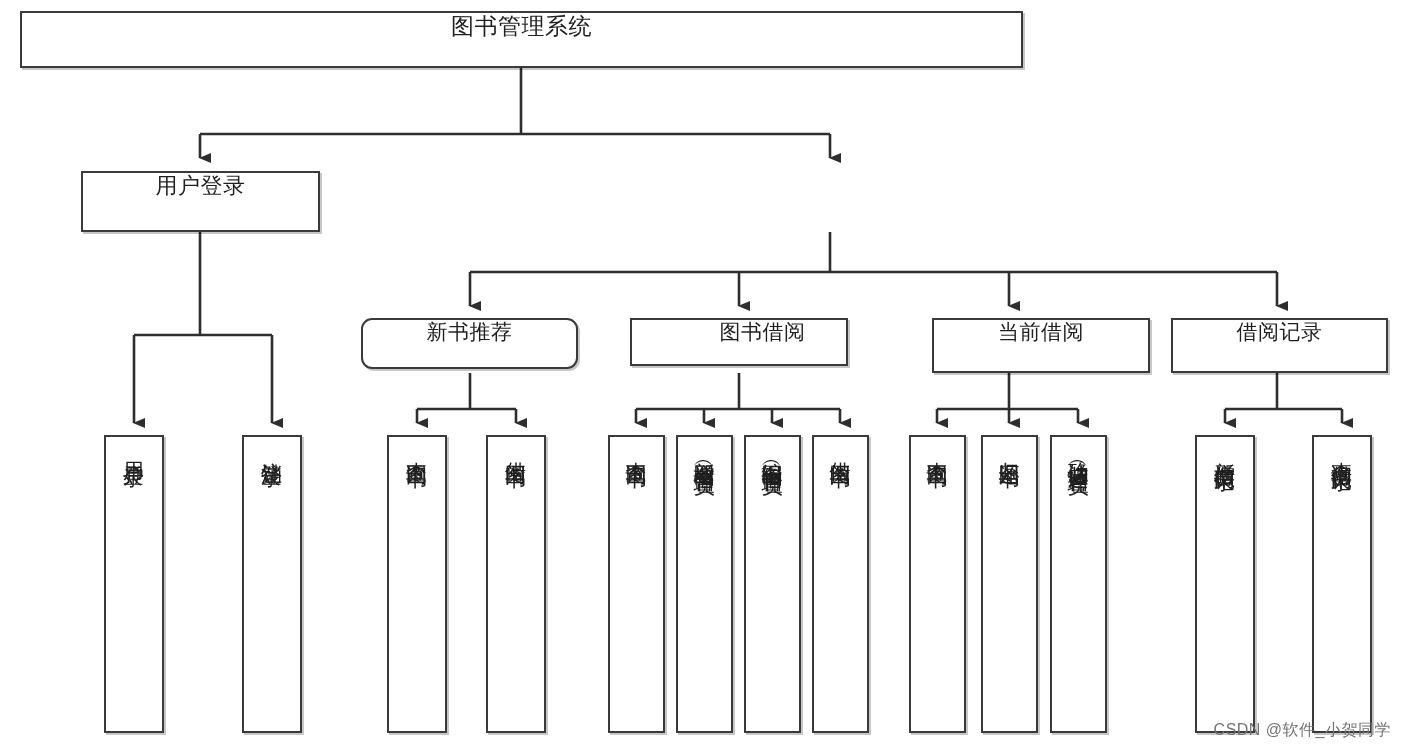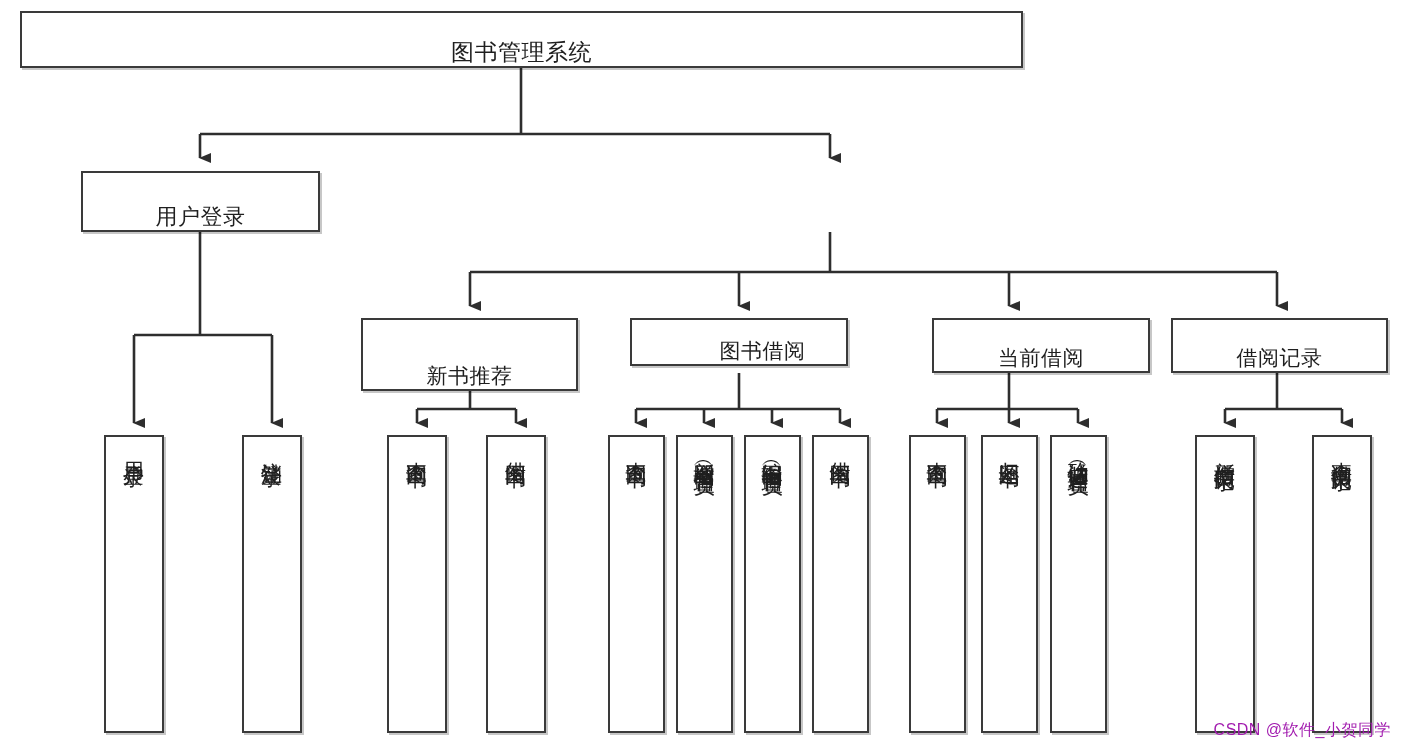--- a/index.html
+++ b/index.html
@@ -25,21 +25,21 @@
     width: 1405px;
     height: 747px;
   }
   .node {
     position: absolute;
     box-sizing: border-box;
     background: #ffffff;
     border: 2px solid #3a3a3a;
     box-shadow: 2px 2px 0 rgba(0,0,0,0.22);
     display: flex;
-    align-items: flex-end;
+    align-items: flex-start;
     justify-content: center;
     z-index: 2;
   }
   .node-label {
     font-size: 22px;
     line-height: 1.18;
     letter-spacing: 0.5px;
     color: #1f1f1f;
     white-space: nowrap;
     text-align: center;
@@ -59,21 +59,21 @@
     text-orientation: upright;
     white-space: nowrap;
     letter-spacing: 2px;
     line-height: 1;
   }
   .watermark {
     position: absolute;
     right: 14px;
     bottom: 6px;
     font-size: 16px;
-    color: #a21caf;
+    color: #737373;
     white-space: nowrap;
     z-index: 3;
     letter-spacing: 0.5px;
   }
 </style>
 </head>
 <body>
 
 <div id="canvas">
 
@@ -143,21 +143,21 @@
   </svg>
 
   <div class="node root" style="left:20px; top:11px; width:1003px; height:57px;">
     <span class="node-label">图书管理系统</span>
   </div>
 
   <div class="node tier2" style="left:81px; top:171px; width:239px; height:61px;">
     <span class="node-label">用户登录</span>
   </div>
 
-  <div class="node tier3" style="left:361px; top:318px; width:217px; height:73px;">
+  <div class="node tier3" style="left:361px; top:318px; width:217px; height:51px;border-radius:11px;">
     <span class="node-label">新书推荐</span>
   </div>
   <div class="node tier3" style="left:630px; top:318px; width:218px; height:48px;padding-left:47px;">
     <span class="node-label">图书借阅</span>
   </div>
   <div class="node tier3" style="left:900px; top:318px; width:218px; height:55px;margin-left:32px;">
     <span class="node-label">当前借阅</span>
   </div>
   <div class="node tier3" style="left:1171px; top:318px; width:217px; height:55px;">
     <span class="node-label">借阅记录</span>

